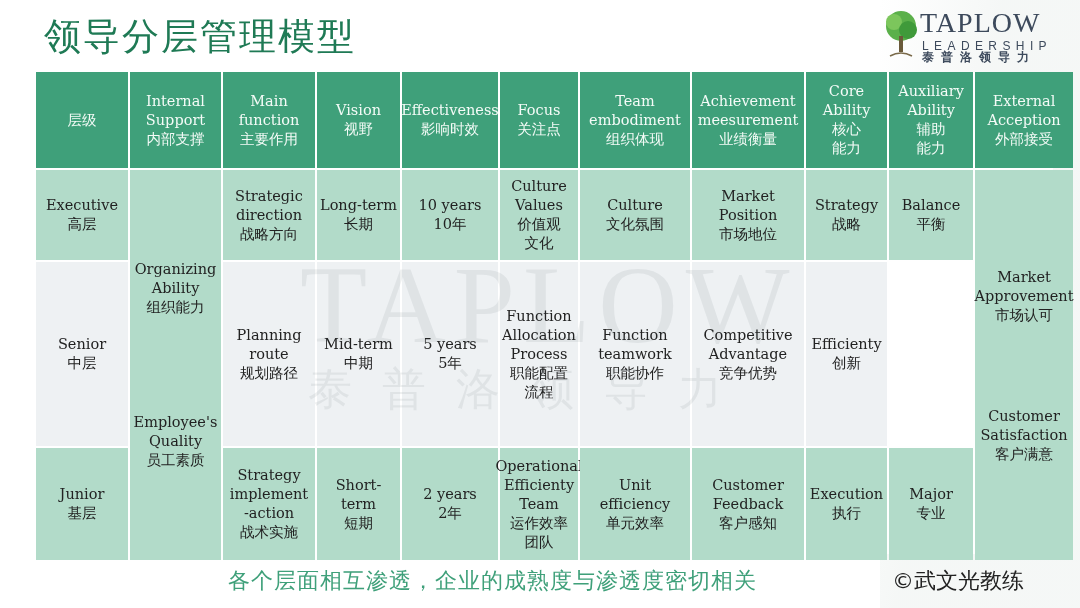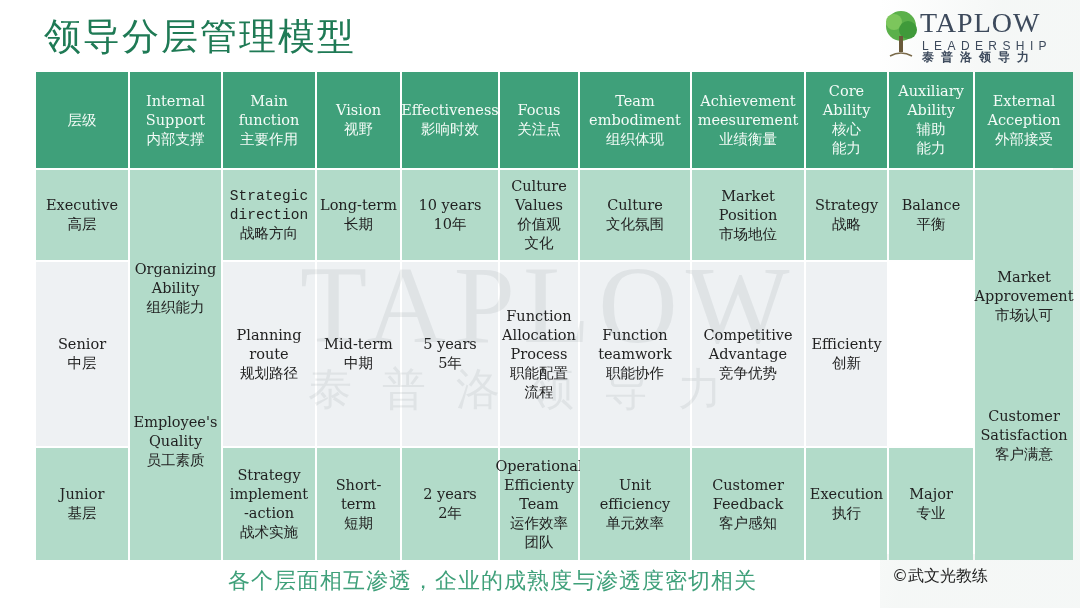--- a/index.html
+++ b/index.html
@@ -21,21 +21,21 @@
   .g { background: #b2dbc9; }
   .w { background: #eef1f3; }
   .span-col { flex-direction: column; justify-content: space-between; }
   .span-col .blk { white-space: pre-line; }
 
   .watermark { position: absolute; left: 300px; top: 250px; width: 460px; height: 190px; pointer-events: none; opacity: 0.08; color: #3a4a50; font-family: "Liberation Serif", serif; }
   .watermark .wm1 { font-size: 110px; letter-spacing: 8px; line-height: 110px; text-align: center; }
   .watermark .wm2 { font-size: 44px; letter-spacing: 30px; text-align: center; font-family: "DejaVu Sans", sans-serif; }
 
   .footer { position: absolute; left: 228px; top: 566px; font-family: "DejaVu Sans", sans-serif; font-size: 22px; color: #3fa07a; letter-spacing: 1px; }
-  .credit { position: absolute; left: 892px; top: 566px; font-family: "DejaVu Sans", sans-serif; font-size: 16px; color: #222; }
+  .credit { position: absolute; left: 892px; top: 566px; font-family: "DejaVu Sans", sans-serif; font-size: 22px; color: #222; }
 </style>
 </head>
 <body>
 
 <div class="bg-shape"></div>
 
 <h1 class="title">领导分层管理模型</h1>
 
 <div class="logo">
   <svg class="tree" viewBox="0 0 34 48">
@@ -86,21 +86,21 @@
   <div class="cell g" style="grid-column:1;grid-row:2;">Executive
 高层</div>
   <div class="cell g span-col" style="grid-column:2;grid-row:2 / span 3;padding:90px 0 90px;">
     <div class="blk">Organizing
 Ability
 组织能力</div>
     <div class="blk">Employee's
 Quality
 员工素质</div>
   </div>
-  <div class="cell g" style="grid-column:3;grid-row:2;font-family:Liberation Mono, monospace;">Strategic
+  <div class="cell g" style="grid-column:3;grid-row:2;">Strategic
 direction
 战略方向</div>
   <div class="cell g" style="grid-column:4;grid-row:2;">Long-term
 长期</div>
   <div class="cell g" style="grid-column:5;grid-row:2;">10  years
 10年</div>
   <div class="cell g" style="grid-column:6;grid-row:2;">Culture
 Values
 价值观
 文化</div>

